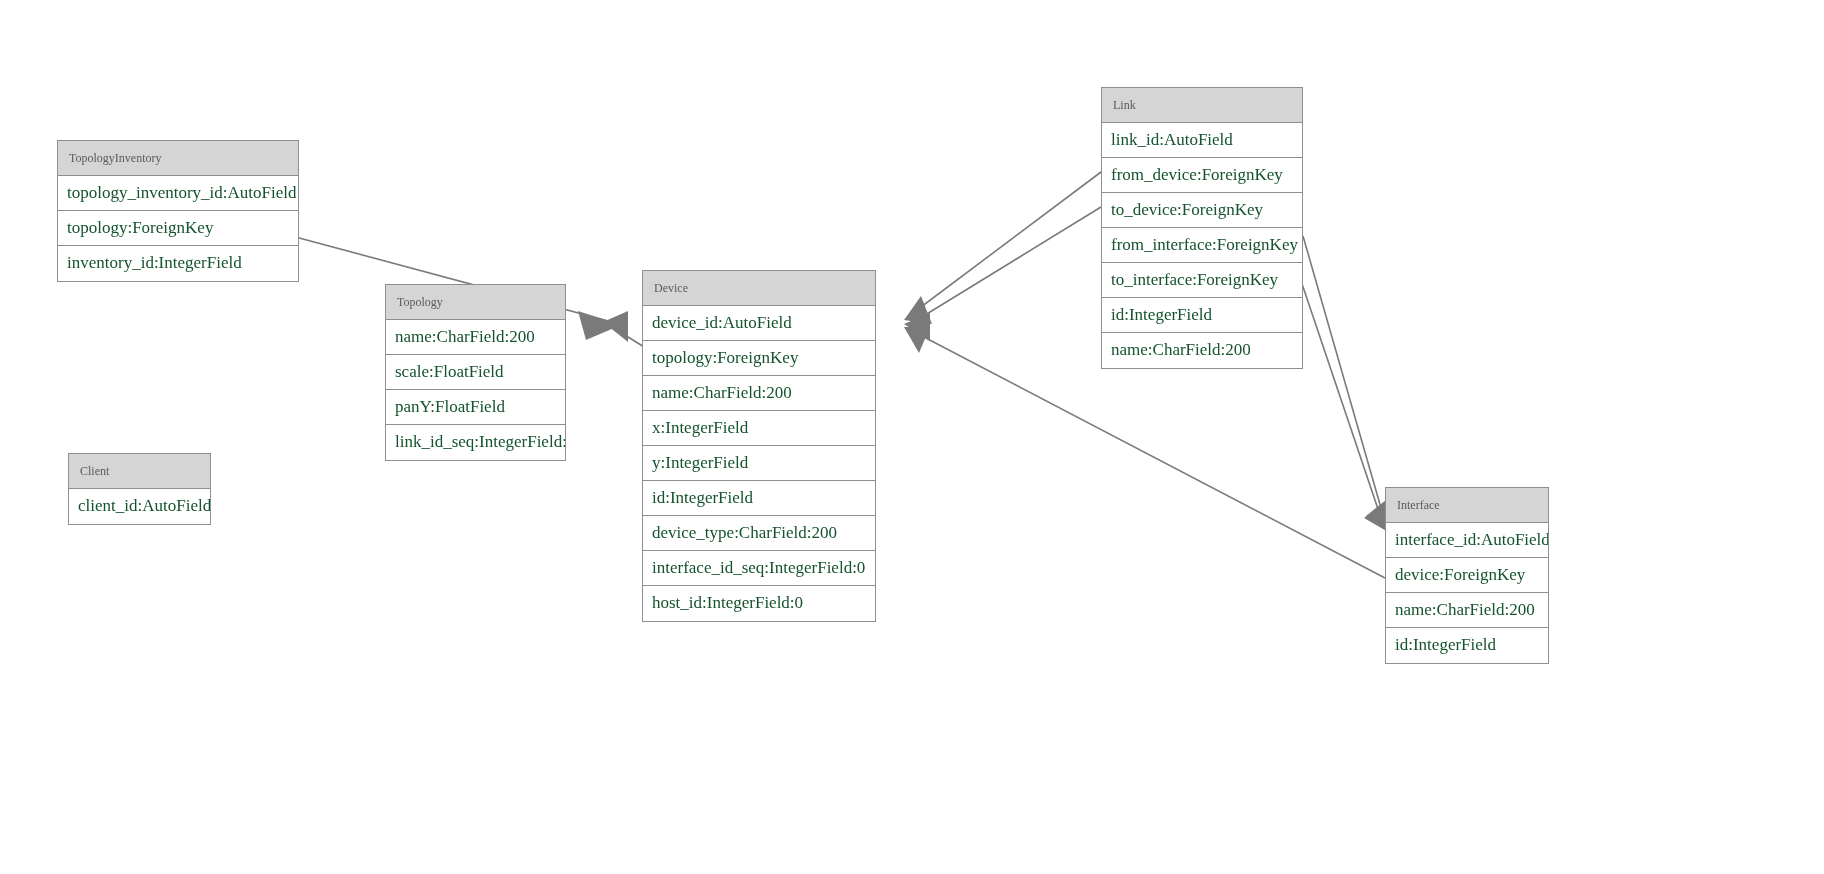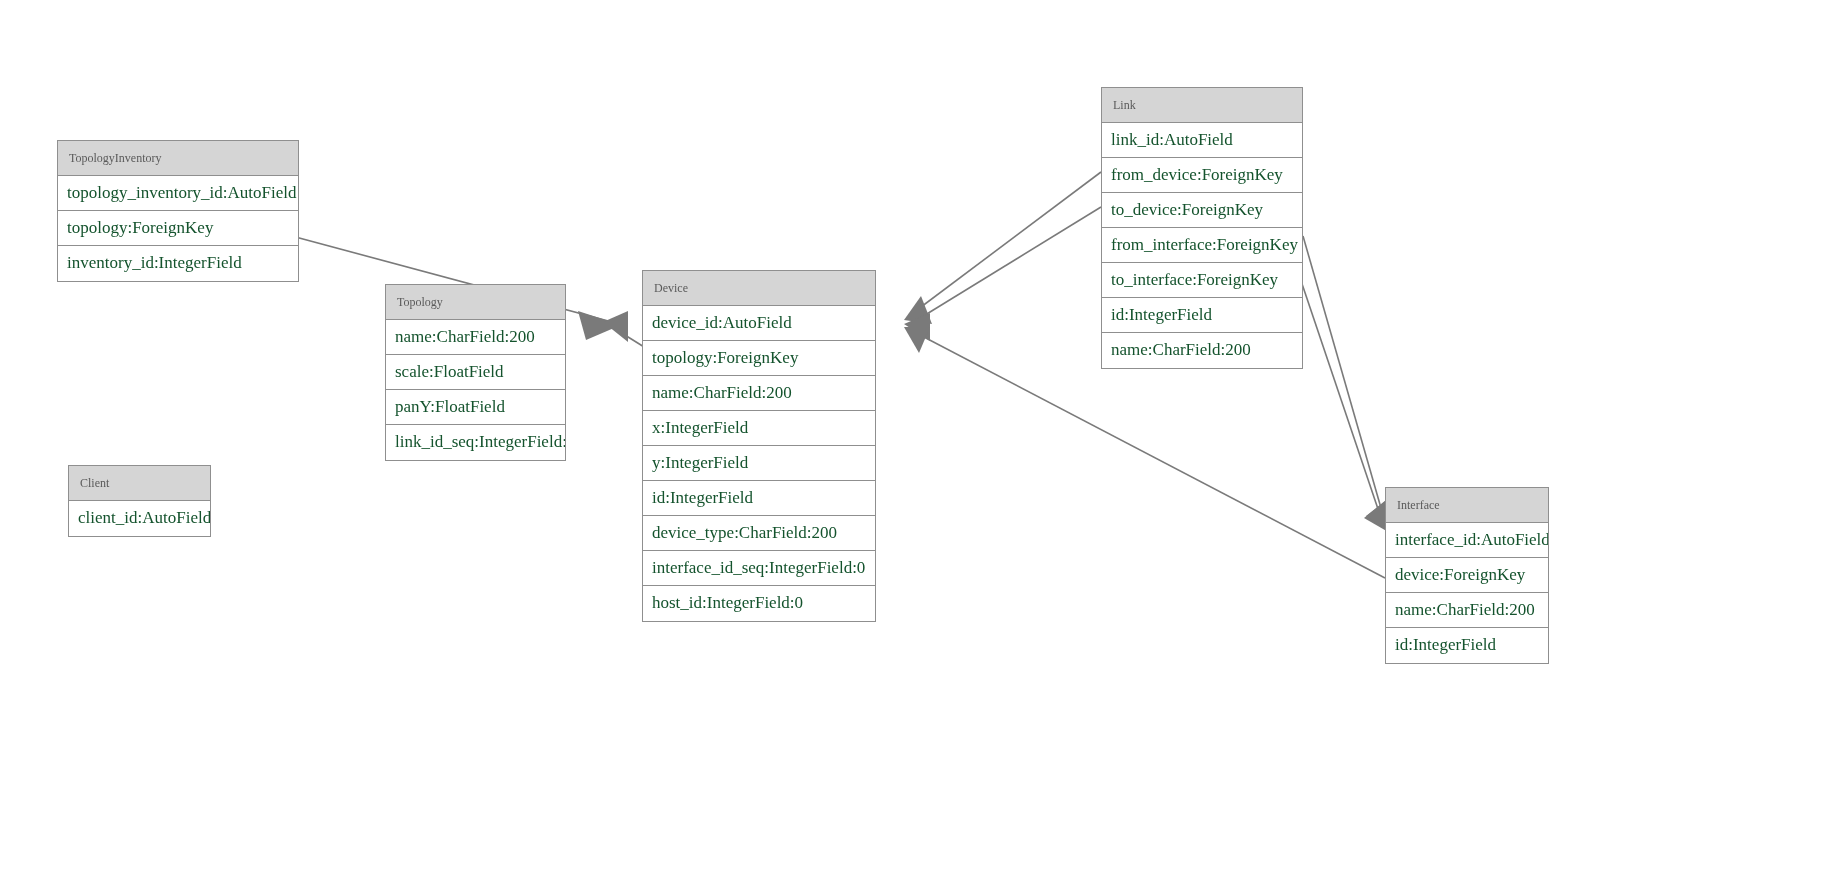--- a/index.html
+++ b/index.html
@@ -113,21 +113,21 @@
   </div>
 
   <div class="entity" style="left:385px; top:284px; width:181px;">
     <div class="entity-header">Topology</div>
     <div class="entity-row">name:CharField:200</div>
     <div class="entity-row">scale:FloatField</div>
     <div class="entity-row">panY:FloatField</div>
     <div class="entity-row">link_id_seq:IntegerField:0</div>
   </div>
 
-  <div class="entity" style="left:68px; top:453px; width:143px;margin-top:12px;">
+  <div class="entity" style="left:68px; top:453px; width:143px;">
     <div class="entity-header">Client</div>
     <div class="entity-row">client_id:AutoField</div>
   </div>
 
   <div class="entity" style="left:642px; top:270px; width:234px;">
     <div class="entity-header">Device</div>
     <div class="entity-row">device_id:AutoField</div>
     <div class="entity-row">topology:ForeignKey</div>
     <div class="entity-row">name:CharField:200</div>
     <div class="entity-row">x:IntegerField</div>

